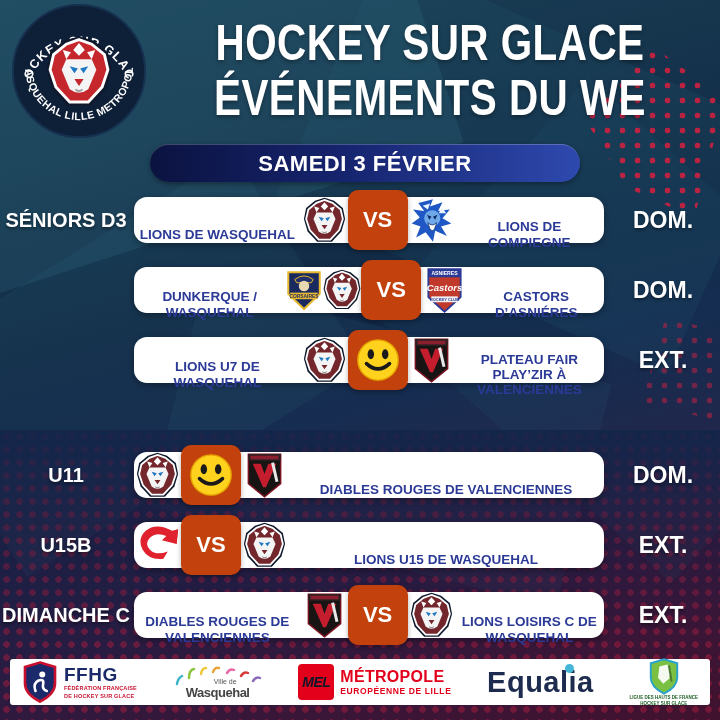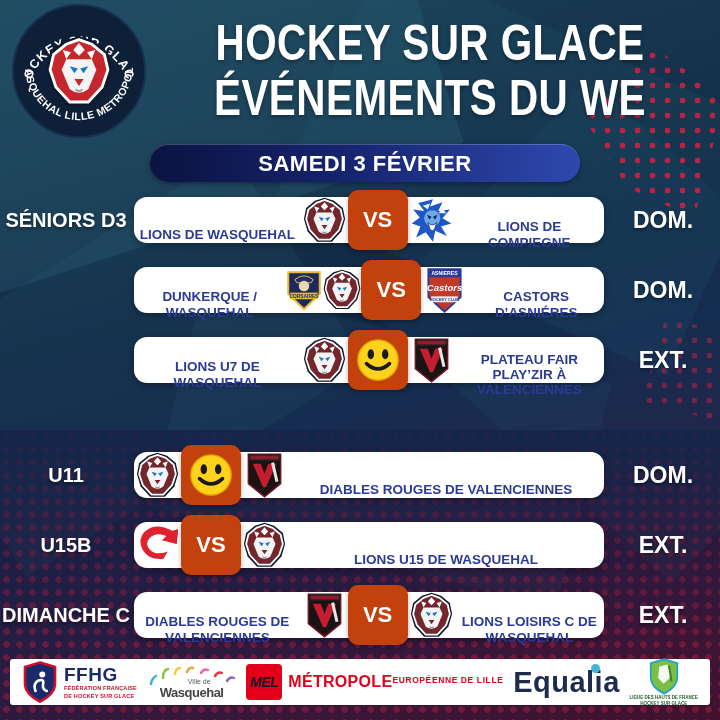--- a/index.html
+++ b/index.html
@@ -63,21 +63,21 @@
     display:flex;align-items:center;justify-content:space-between;padding:16px 12px;box-sizing:border-box;z-index:3;}
   .partner{display:flex;align-items:center;gap:6px;}
   .ffhg-txt{display:flex;flex-direction:column;line-height:1;}
   .ffhg-name{color:#1b2a6b;font-weight:bold;font-size:19px;letter-spacing:.5px;}
   .ffhg-sub{color:#c8102e;font-size:5.5px;font-weight:bold;letter-spacing:.2px;margin-top:2px;}
   .wasq{position:relative;display:flex;flex-direction:column;align-items:center;}
   .wasq-name{color:#454545;font-weight:bold;font-size:13px;letter-spacing:-.5px;line-height:1;}
   .wasq-pre{position:absolute;right:26px;top:12px;color:#555;font-size:7px;}
   .mel-sq{width:36px;height:36px;background:#e2001a;border-radius:4px;display:flex;align-items:center;justify-content:center;
     color:#0f172a;font-weight:bold;font-style:italic;font-size:14px;letter-spacing:-.5px;}
-  .mel-txt{display:flex;flex-direction:row;line-height:1;}
+  .mel-txt{display:flex;flex-direction:column;line-height:1;}
   .mel-l1{color:#e2001a;font-weight:bold;font-size:16px;letter-spacing:.3px;}
   .mel-l2{color:#e2001a;font-size:8.5px;font-weight:bold;letter-spacing:.6px;margin-top:2px;}
   .equalia{position:relative;color:#1d2b4e;font-weight:bold;font-size:29px;letter-spacing:.5px;line-height:1;}
   .eq-dot{position:absolute;right:20px;top:-4px;width:9px;height:9px;border-radius:50%;background:#45b6d8;}
   .ligue{display:flex;flex-direction:column;align-items:center;line-height:1;}
   .ligue-sub{font-size:4.5px;color:#1b5e20;font-weight:bold;margin-top:1px;text-align:center;}
 </style>
 </head>
 <body>
 

